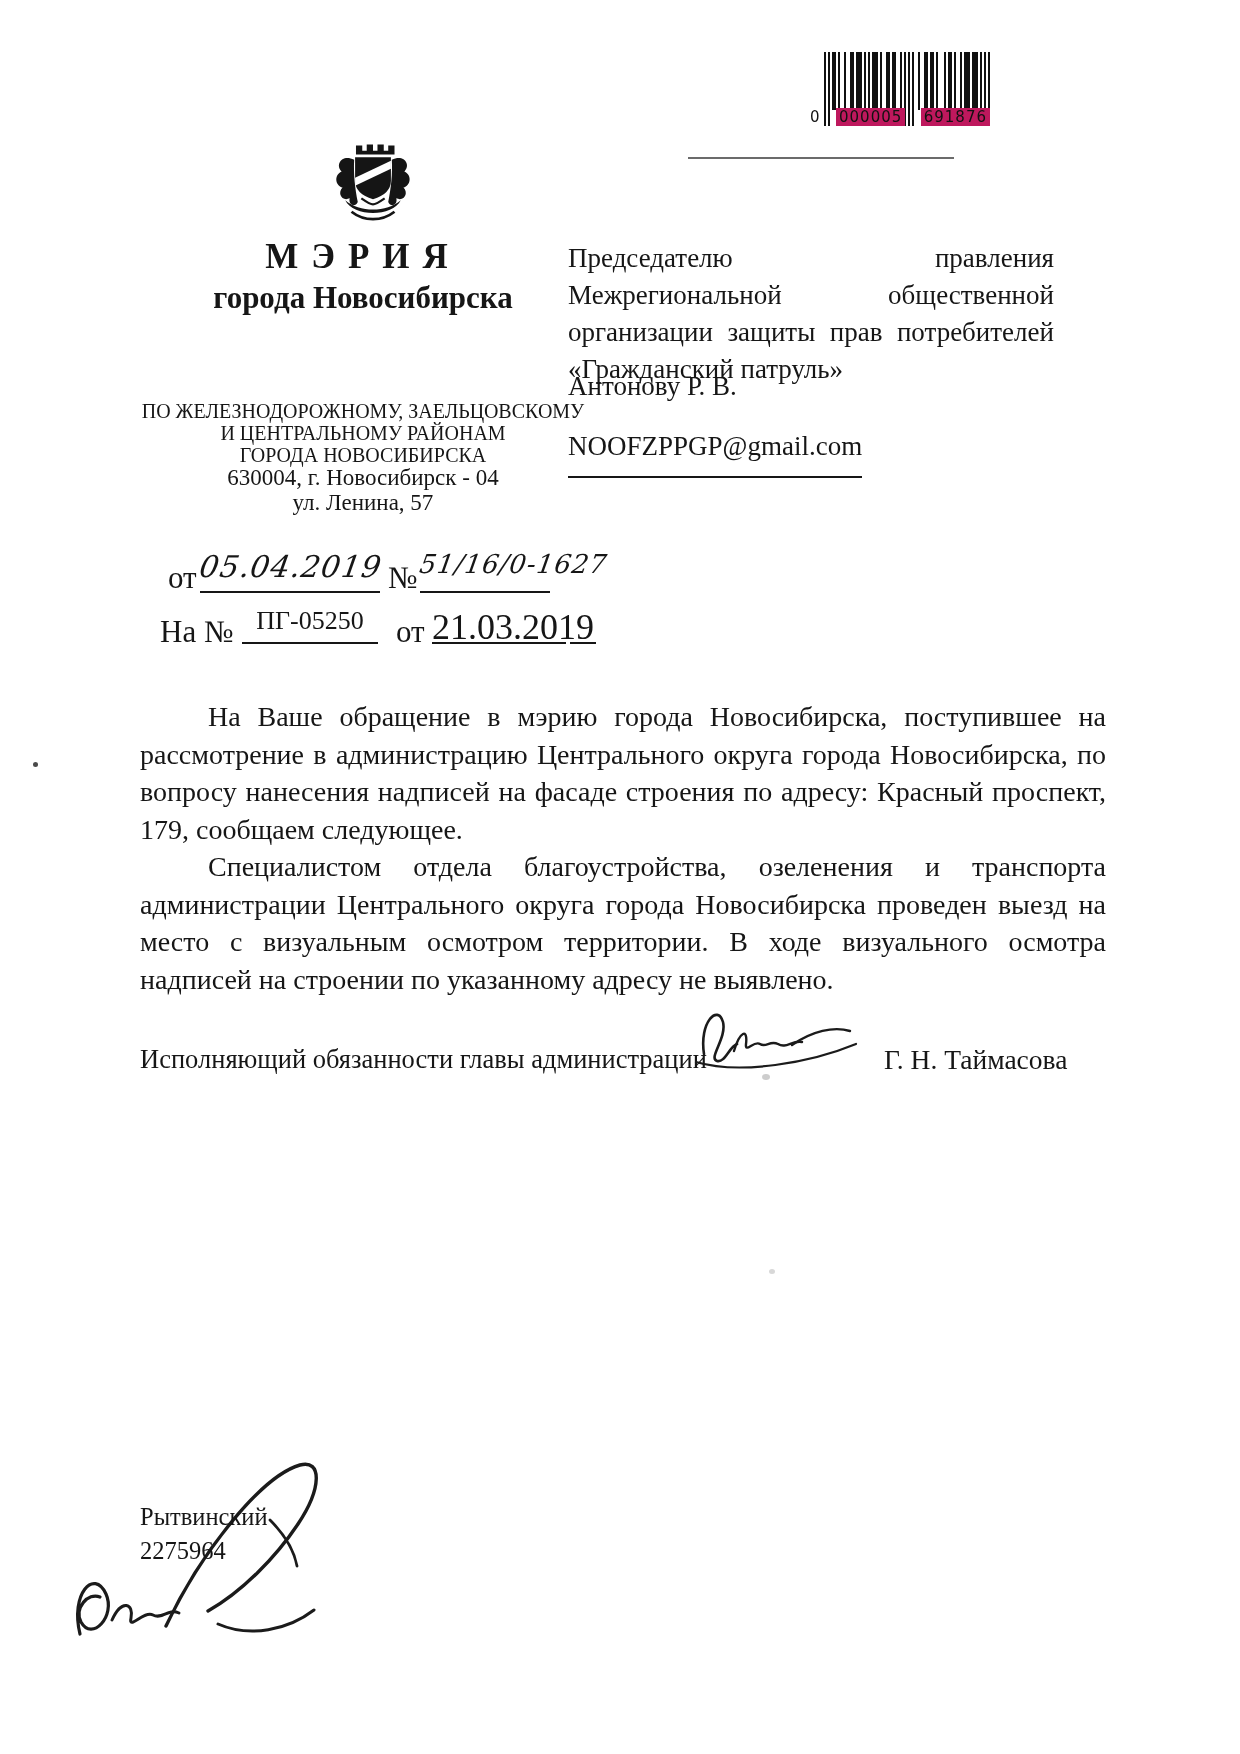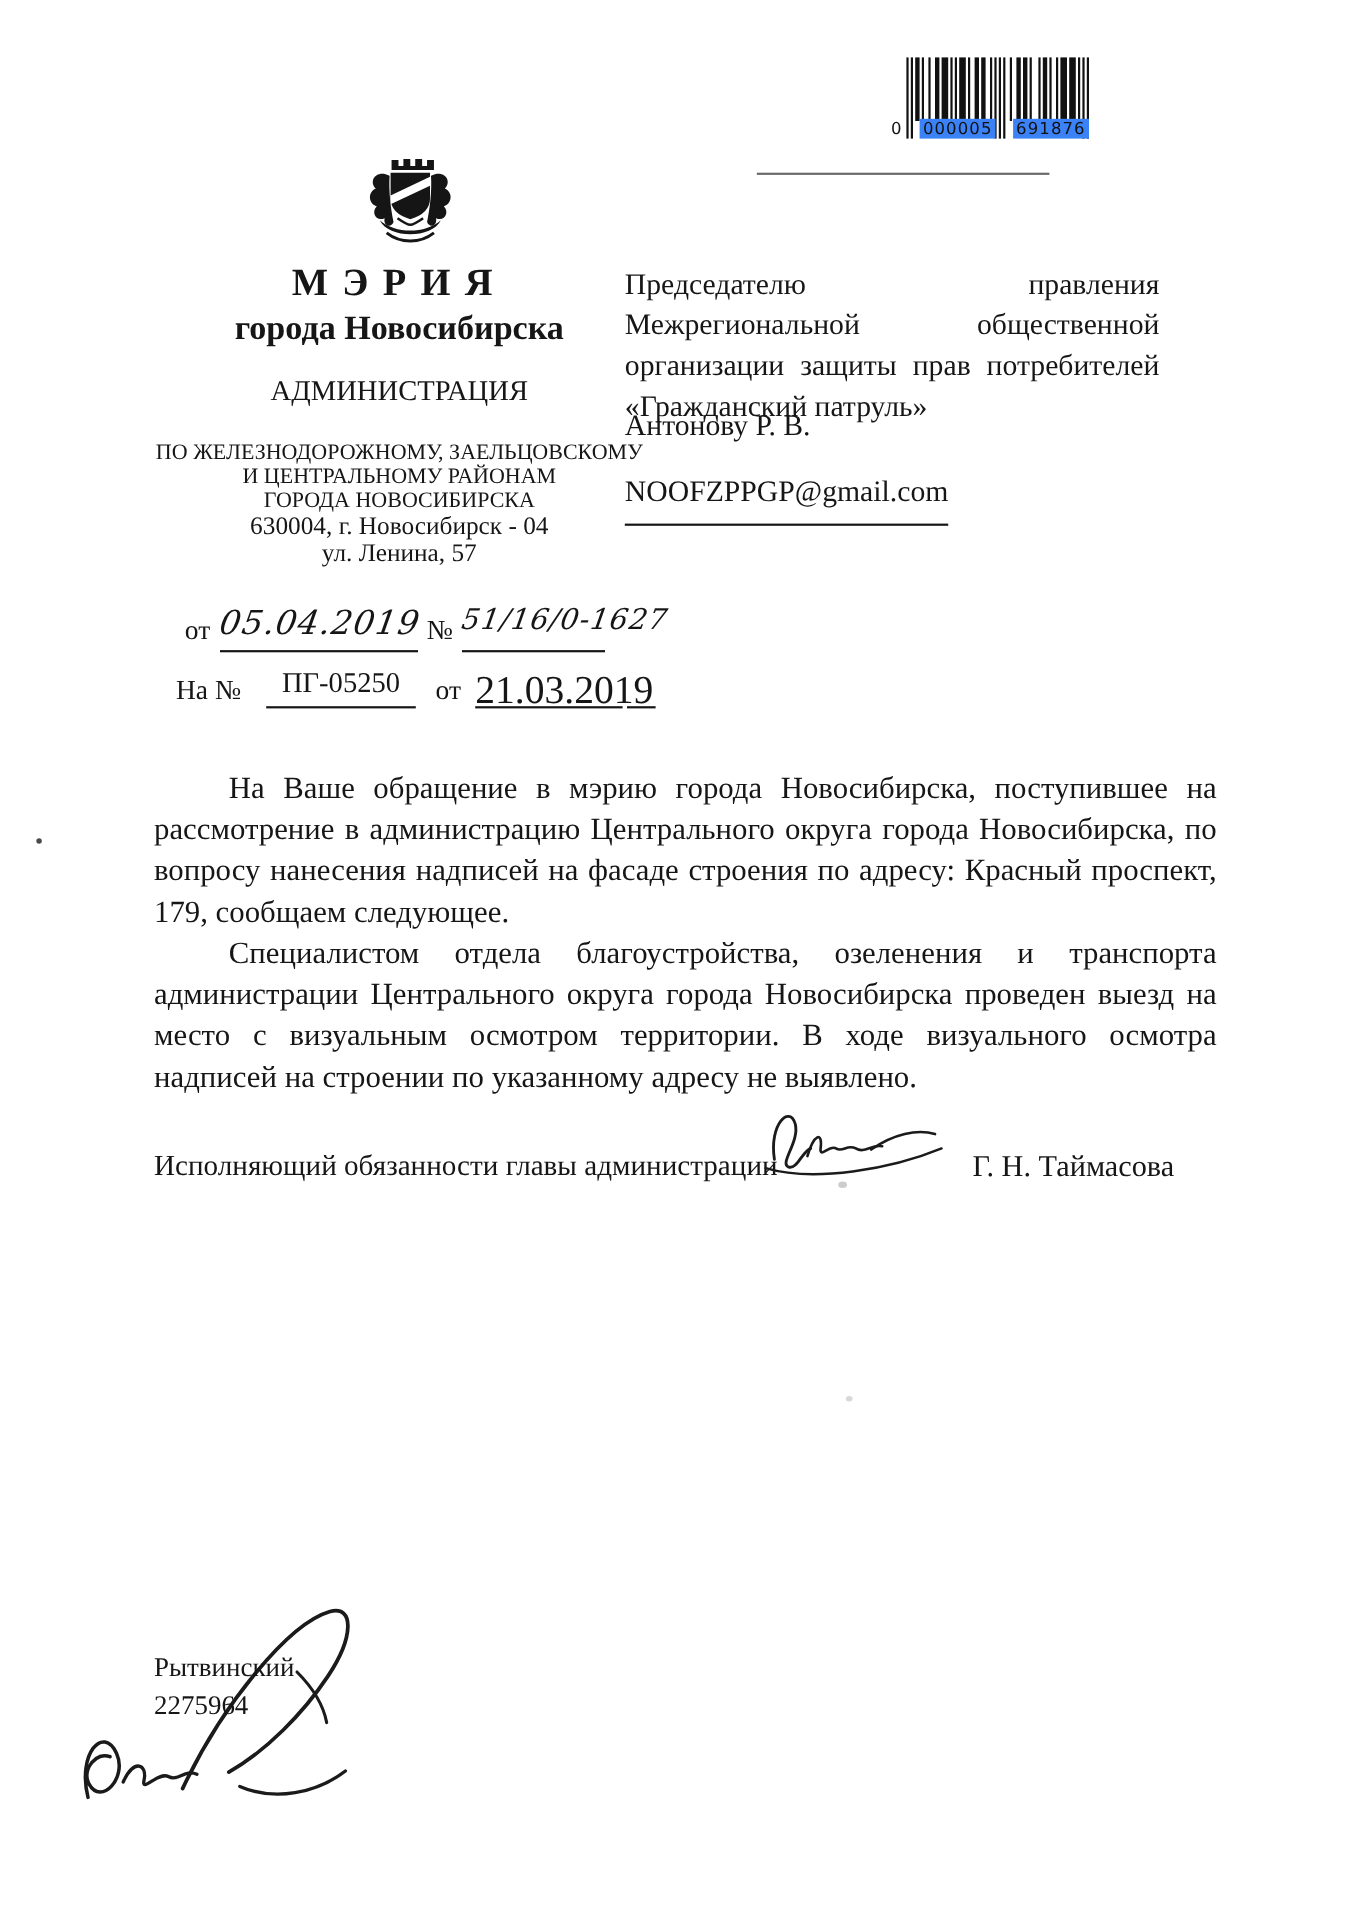--- a/index.html
+++ b/index.html
@@ -10,35 +10,35 @@
   }
   .abs{position:absolute;}
   
   .barcode{left:810px;top:52px;width:184px;height:92px;}
   .barcode svg{position:absolute;left:0;top:0;fill:#111;}
   .barcode-digits{
     position:absolute;left:0;top:56px;width:180px;
     display:flex;justify-content:space-between;align-items:flex-end;
     font-family:"DejaVu Sans",sans-serif;font-size:15px;letter-spacing:1px;color:#111;
   }
-  .bc-group{background:#3b82f6;padding:0 3px;}
+  .bc-group{background:#be185d;padding:0 3px;}
   .barcode-rule{left:688px;top:157px;width:266px;height:0;border-bottom:2px solid #6b6b6b;}
   
   .emblem{left:327px;top:141px;width:92px;height:86px;}
   
   .org{left:113px;width:500px;text-align:center;white-space:nowrap;}
   .org-title1{top:237px;font-size:35px;font-weight:bold;letter-spacing:13px;}
   .org-title2{top:280px;font-size:31px;font-weight:bold;}
   .dept-a{font-size:26px;}
   .dept-b{font-size:20px;}
   .d1{top:341px;} .d2{top:369px;} .d3{top:400px;} .d4{top:422px;} .d5{top:444px;}
   .addr{font-size:23px;}
   .a1{top:465px;} .a2{top:490px;} .a3{top:512px;}
   
-  .ref-label{font-size:25px;}
+  .ref-label{font-size:31px;}
   .fld{border-bottom:2px solid #161616;text-align:center;}
   .hand{
     font-family:"DejaVu Serif",serif;font-style:italic;
     transform:skewX(-9deg);display:inline-block;
     letter-spacing:1px;white-space:nowrap;
   }
   .f-date{left:200px;top:549px;width:180px;height:42px;}
   .f-date .hand{font-size:30px;}
   .f-num{left:420px;top:549px;width:130px;height:42px;}
   .f-num .hand{font-size:26px;}
@@ -124,21 +124,20 @@
       <path d="M29,21 C16,14 7,26 15,34 C6,38 8,50 16,52 C10,58 15,68 24,64 C22,71 30,75 33,68 C30,54 28,36 29,21 z"></path>
       <path d="M71,21 C84,14 93,26 85,34 C94,38 92,50 84,52 C90,58 85,68 76,64 C78,71 70,75 67,68 C70,54 72,36 71,21 z"></path>
       <path d="M19,66 C35,80 65,80 81,66 C72,85 28,85 19,66 z"></path>
       <path d="M26,79 C40,90 60,90 74,79" fill="none" stroke="#151515" stroke-width="3"></path>
       <path d="M37,64 C50,73 50,73 63,64" fill="none" stroke="#151515" stroke-width="2.5"></path>
     </svg>
   </div>
 
   <div class="abs org org-title1">МЭРИЯ</div>
   <div class="abs org org-title2">города Новосибирска</div>
-  <div class="abs org dept-a d1">АДМИНИСТРАЦИЯ</div>
   <div class="abs org dept-b d3">ПО ЖЕЛЕЗНОДОРОЖНОМУ, ЗАЕЛЬЦОВСКОМУ</div>
   <div class="abs org dept-b d4">И ЦЕНТРАЛЬНОМУ РАЙОНАМ</div>
   <div class="abs org dept-b d5">ГОРОДА НОВОСИБИРСКА</div>
   <div class="abs org addr a1">630004, г. Новосибирск - 04</div>
   <div class="abs org addr a2">ул. Ленина, 57</div>
 
   <div class="abs ref-label l-from">от</div>
   <div class="abs fld f-date">
     <span class="hand">05.04.2019</span>
   </div>

